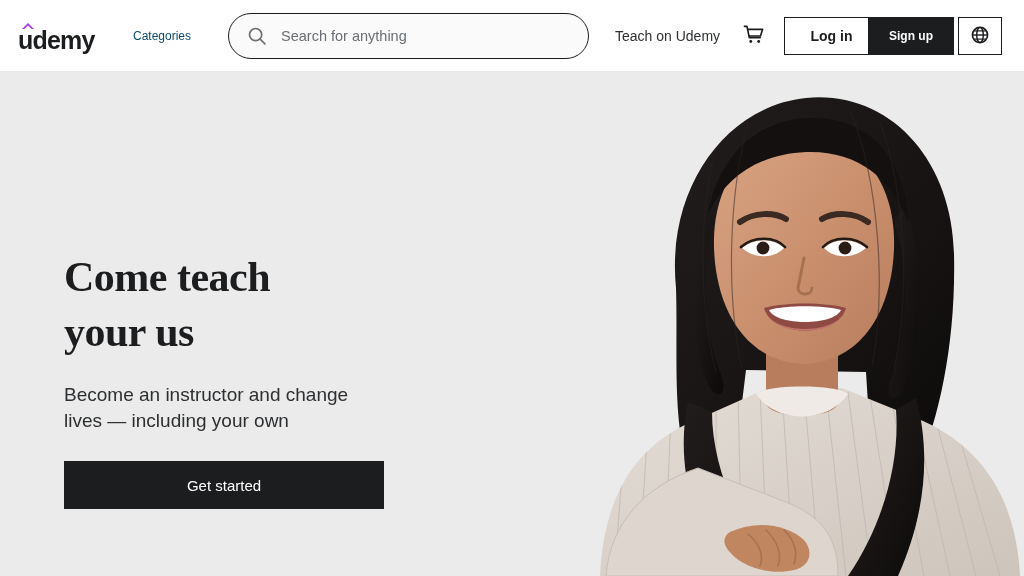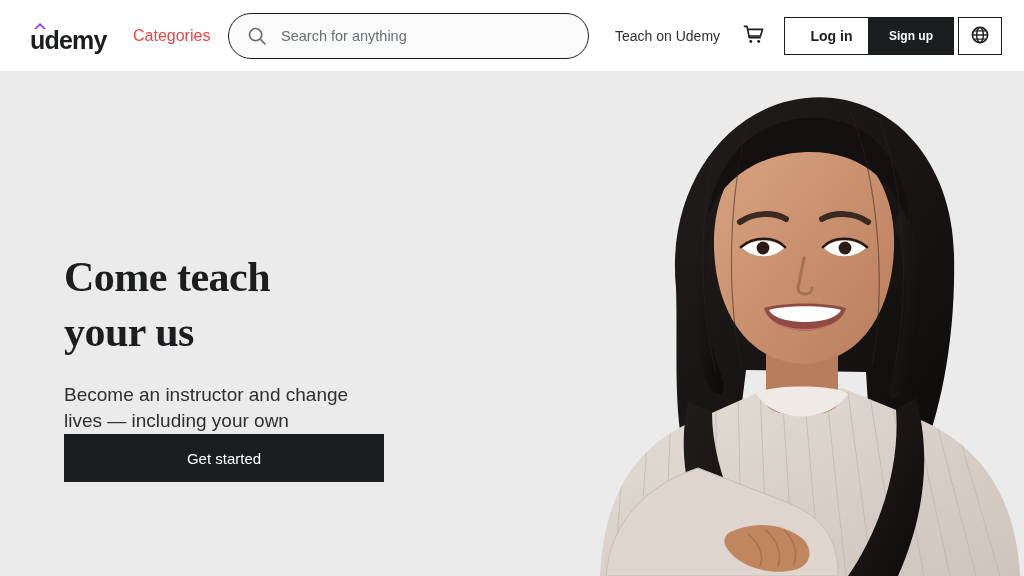--- a/index.html
+++ b/index.html
@@ -15,30 +15,30 @@
   
   .header {
     position:absolute; top:0; left:0;
     width:1024px; height:72px;
     background:#ffffff;
     border-bottom:1px solid #e8e9eb;
     display:flex; align-items:center;
     z-index:5;
   }
   .logo {
-    position:absolute; left:24px; top:18px;
+    position:absolute; left:12px; top:18px;
     width:88px; height:38px;
     cursor:pointer;
   }
   .logo svg { display:block; }
 
   .categories {
     position:absolute; left:133px; top:26px;
-    font-size:16px; line-height:20px;
-    color:#ef4444; cursor:pointer;
+    font-size:12px; line-height:20px;
+    color:#0c4a6e; cursor:pointer;
     white-space:nowrap;
   }
 
   .searchbar {
     position:absolute; left:228px; top:13px;
     width:361px; height:46px;
     border:1.4px solid #1c1d1f;
     border-radius:23px;
     background:#fafafa;
     display:flex; align-items:center;
@@ -112,20 +112,21 @@
     line-height:55px;
     letter-spacing:-0.5px;
     color:#1c1d1f;
     margin-bottom:22px;
   }
   .hero-sub {
     font-size:19px;
     line-height:26px;
     color:#2d2f31;
     width:310px;
+    margin-bottom:27px;
   }
   .btn-getstarted {
     display:block;
     width:320px; height:48px;
     background:#1c1d1f;
     border:none;
     color:#ffffff;
     font-family:"Liberation Sans", sans-serif;
     font-size:15px; font-weight:normal;
     cursor:pointer;

